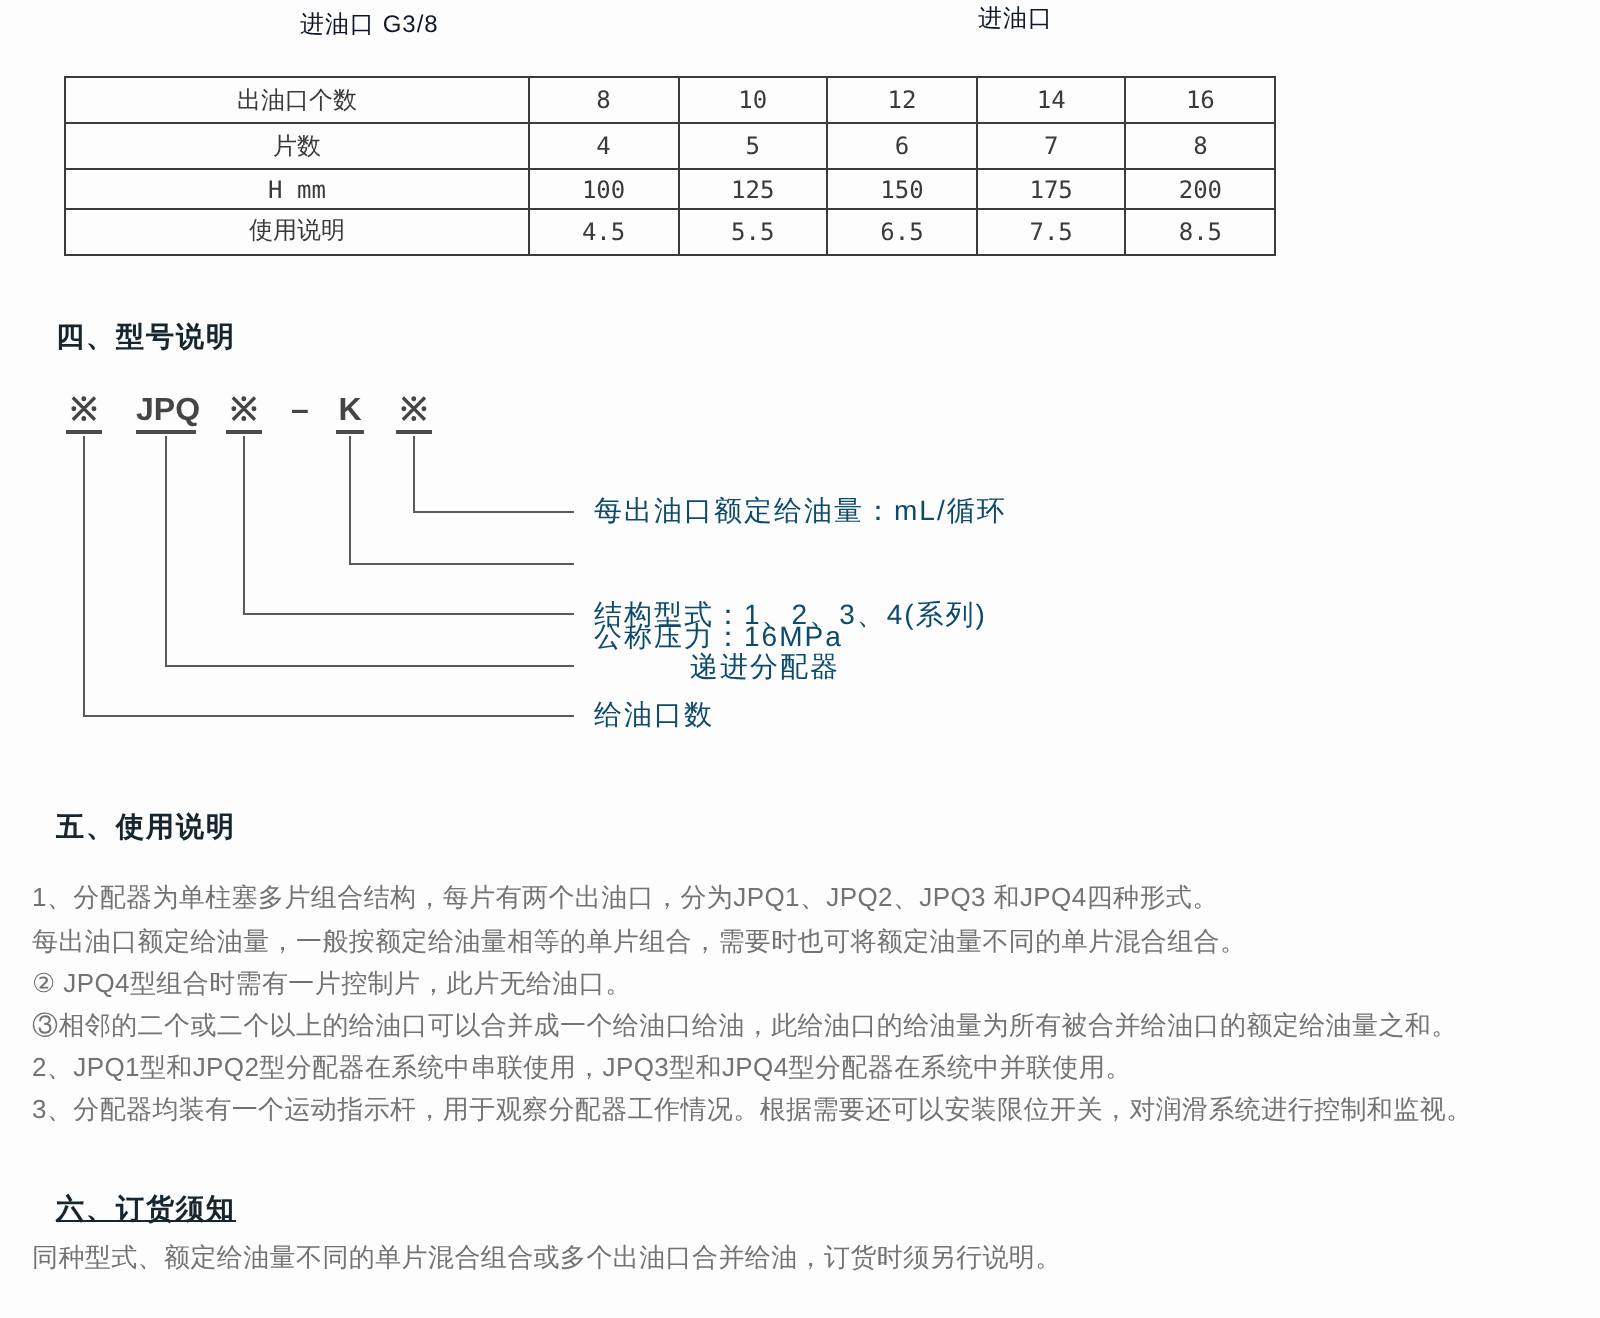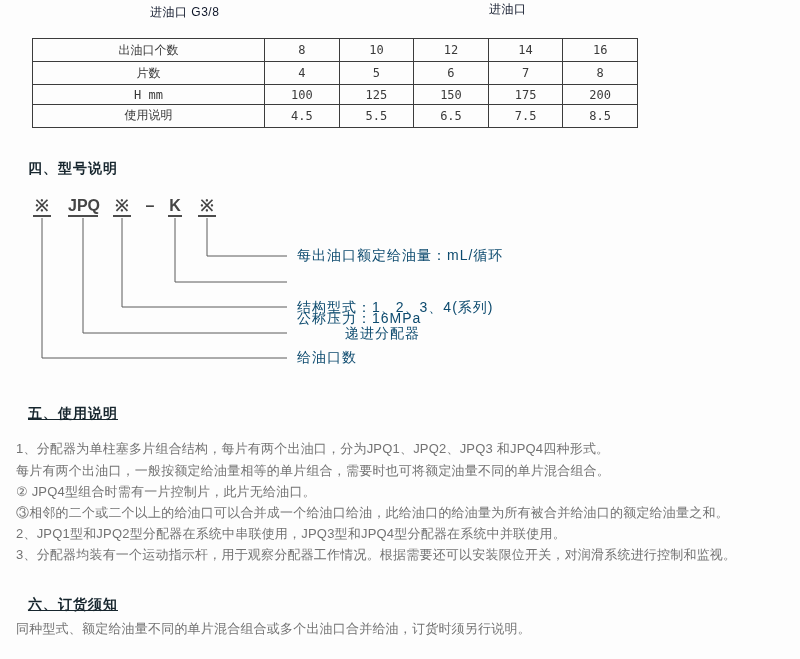--- a/index.html
+++ b/index.html
@@ -149,24 +149,24 @@
     <polyline points="83,218  83,333  287,333" fill="none" stroke="#5a5a5a" stroke-width="1"></polyline>
     <polyline points="42,218  42,358  287,358" fill="none" stroke="#5a5a5a" stroke-width="1"></polyline>
   </svg>
 
   <div class="callout" style="top:247px;">每出油口额定给油量：mL/循环</div>
   <div class="callout" style="top:274px;margin-top:36px;">公称压力：16MPa</div>
   <div class="callout" style="top:299px;">结构型式：1、2、3、4(系列)</div>
   <div class="callout" style="top:325px;margin-left:48px;">递进分配器</div>
   <div class="callout" style="top:349px;text-align:right;">给油口数</div>
 
-  <div class="abs sec-heading" style="left:28px; top:405px;text-decoration:underline;">五、使用说明</div>
+  <div class="abs sec-heading" style="left:28px; top:405px;">五、使用说明</div>
 
   <div class="body-line" style="top:440px;">1、分配器为单柱塞多片组合结构，每片有两个出油口，分为JPQ1、JPQ2、JPQ3 和JPQ4四种形式。</div>
-  <div class="body-line" style="top:462px;">每片有两个出油口，一般按额定给油量相等的单片组合，需要时也可将额定油量不同的单片混合组合。</div>
+  <div class="body-line" style="top:462px;">每出油口额定给油量，一般按额定给油量相等的单片组合，需要时也可将额定油量不同的单片混合组合。</div>
   <div class="body-line" style="top:483px;">② JPQ4型组合时需有一片控制片，此片无给油口。</div>
   <div class="body-line" style="top:504px;">③相邻的二个或二个以上的给油口可以合并成一个给油口给油，此给油口的给油量为所有被合并给油口的额定给油量之和。</div>
   <div class="body-line" style="top:525px;">2、JPQ1型和JPQ2型分配器在系统中串联使用，JPQ3型和JPQ4型分配器在系统中并联使用。</div>
   <div class="body-line" style="top:546px;">3、分配器均装有一个运动指示杆，用于观察分配器工作情况。根据需要还可以安装限位开关，对润滑系统进行控制和监视。</div>
 
   <div class="abs sec-heading" style="left:28px; top:596px;text-decoration:underline;">六、订货须知</div>
   <div class="body-line" style="top:620px;">同种型式、额定给油量不同的单片混合组合或多个出油口合并给油，订货时须另行说明。</div>
 
 </div>
 

